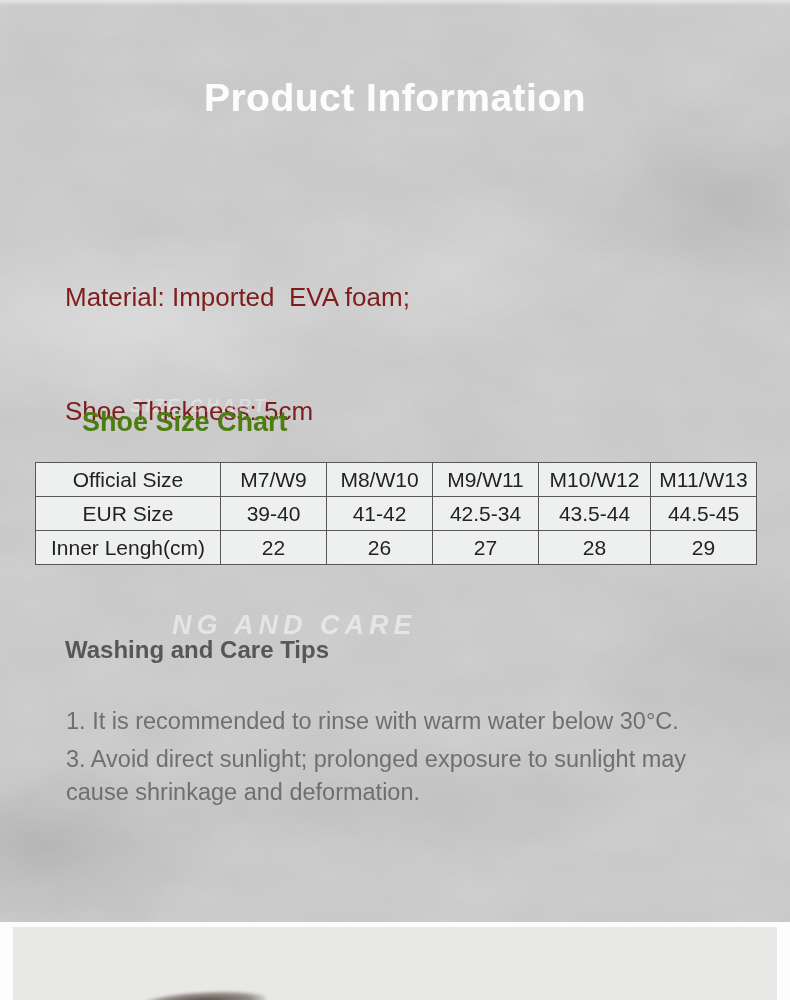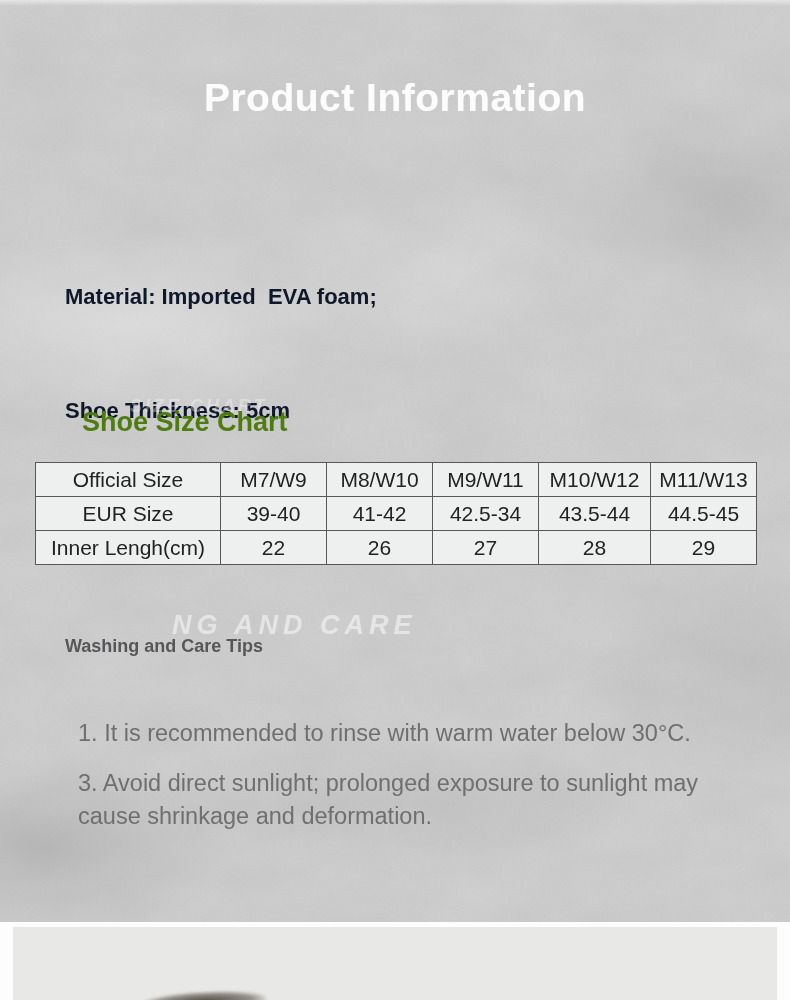--- a/index.html
+++ b/index.html
@@ -43,24 +43,24 @@
     font-weight: 800;
     letter-spacing: 0.5px;
     color: #fcfcfc;
     text-shadow: 0 0 1px rgba(255,255,255,0.4);
   }
 
   
   .material {
     position: absolute;
     left: 65px; top: 202px;
-    font-size: 22px;
-    font-weight: bold;
+    font-size: 26px;
+    font-weight: normal;
     line-height: 38px;
-    color: #0f172a;
+    color: #7f1d1d;
     white-space: pre-wrap;
   }
 
   
   .ghost {
     position: absolute;
     color: rgba(255,255,255,0.45);
     font-weight: bold;
     font-style: italic;
     text-transform: uppercase;
@@ -106,33 +106,33 @@
   
   .ghost-care {
     left: 172px; top: 610px;
     font-size: 27px;
     letter-spacing: 5px;
     color: rgba(255,255,255,0.50);
   }
   .heading-care {
     position: absolute;
     left: 65px; top: 636px;
-    font-size: 18px;
+    font-size: 24px;
     font-weight: bold;
     color: #57575a;
   }
   .tips {
     position: absolute;
     left: 62px; top: 701px;
     width: 678px;
     font-size: 23.5px;
     line-height: 33.5px;
     color: #6f6f6f;
   }
-  .tips p { margin: 16px; }
+  .tips p { margin: 4px; }
 
   
   .bottom-strip {
     position: absolute;
     left: 0; top: 922px;
     width: 790px; height: 78px;
     background: #fdfdfd;
   }
   .bottom-panel {
     position: absolute;

